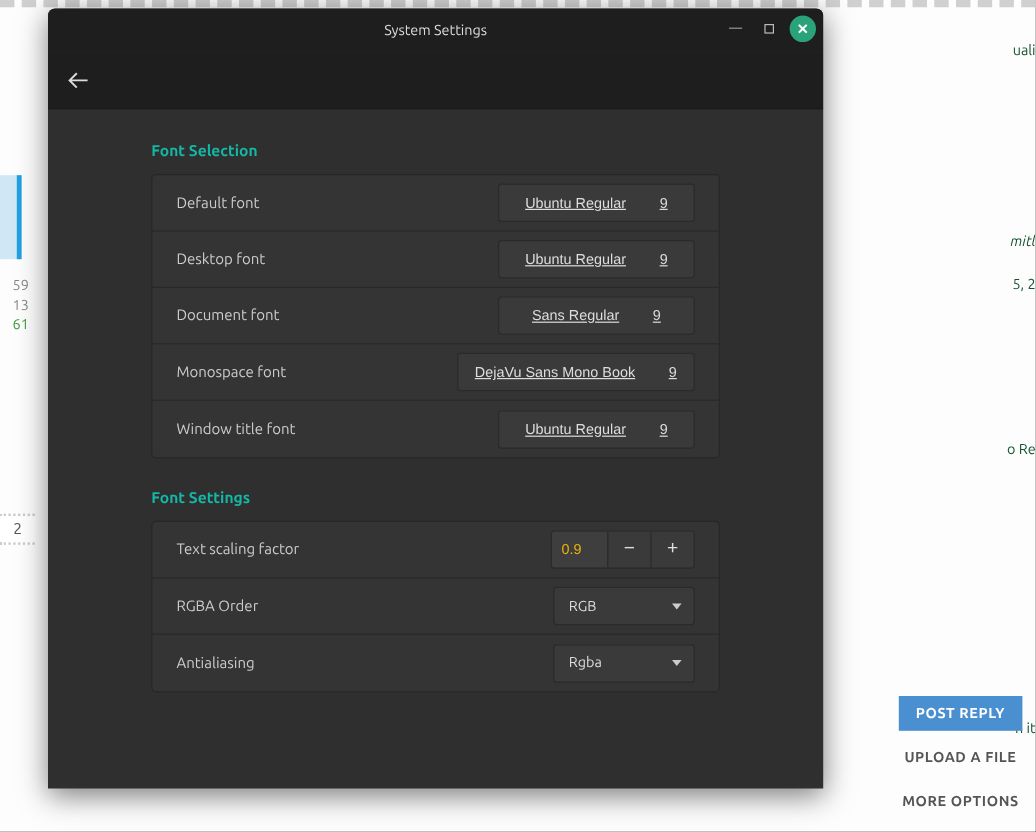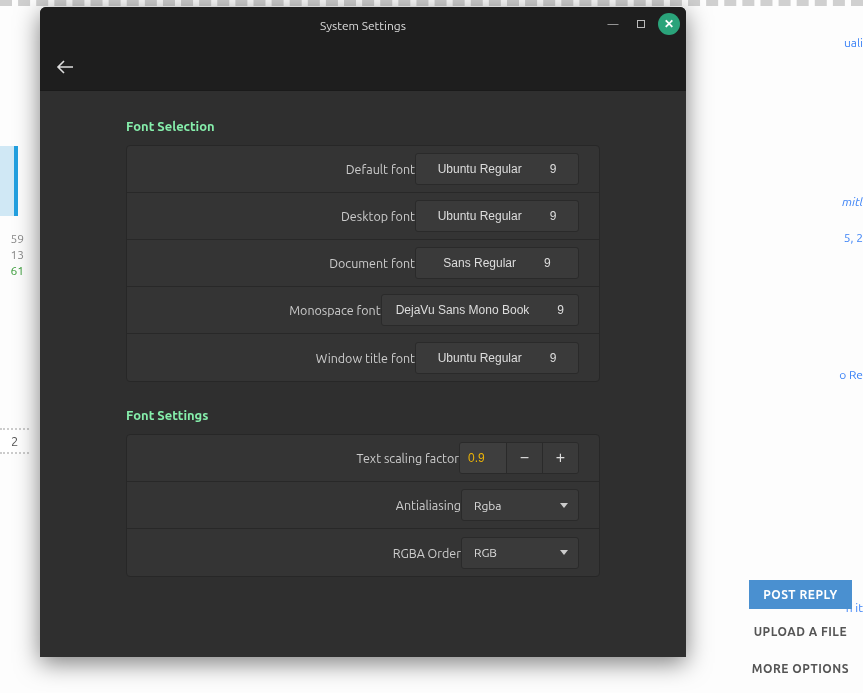--- a/index.html
+++ b/index.html
@@ -51,21 +51,21 @@
       padding: 4px 8px;
       background: #fff;
       border-top: 2px dotted #ccc;
       border-bottom: 2px dotted #ccc;
       color: #555;
       font-size: 13px;
     }
     .bg-right-text {
       position: absolute;
       right: 0;
-      color: #3b82f6;
+      color: #14532d;
       font-size: 12px;
       overflow: hidden;
       white-space: nowrap;
     }
     .bg-bottom-btns {
       position: absolute;
       bottom: 10px;
       right: 0;
       display: flex;
       gap: 8px;
@@ -147,36 +147,36 @@
       display: flex;
       align-items: center;
     }
 
     .content {
       flex: 1;
       overflow-y: auto;
       padding: 20px 86px 20px 86px;
     }
     .section-title {
-      color: #86efac;
+      color: #14b8a6;
       font-size: 13px;
       font-weight: 600;
       margin-bottom: 12px;
       margin-top: 8px;
     }
     .panel {
       background: #343434;
       border: 1px solid #272727;
       border-radius: 4px;
       margin-bottom: 26px;
     }
     .row {
       display: flex;
       align-items: center;
-      justify-content: flex-end;
+      justify-content: space-between;
       height: 47px;
       padding: 0 20px;
       border-bottom: 1px solid #282828;
     }
     .row:last-child { border-bottom: none; }
     .row-label {
       color: #cccccc;
       font-size: 12.5px;
     }
     .font-btn {
@@ -186,20 +186,21 @@
       padding: 0 14px;
       height: 32px;
       min-width: 164px;
       display: flex;
       align-items: center;
       justify-content: center;
       gap: 28px;
       color: #ddd;
       font-size: 12px;
       cursor: pointer;
+      text-decoration: underline;
     }
     .font-btn .size { font-size: 12px; }
     .spin-group {
       display: flex;
       border: 1px solid #2a2a2a;
       border-radius: 3px;
       overflow: hidden;
       height: 32px;
     }
     .spin-value {
@@ -349,31 +350,31 @@
               <span>−</span>
             </button>
           <button class="spin-btn">
               <span>+</span>
             </button>
         </div>
       </div>
 
 
       <div class="row">
+        <span class="row-label">RGBA Order</span>
+        <div class="dropdown">
+          <span>RGB</span>
+          <span class="caret"></span>
+        </div>
+      </div>
+
+      <div class="row">
         <span class="row-label">Antialiasing</span>
         <div class="dropdown">
           <span>Rgba</span>
           <span class="caret"></span>
         </div>
       </div>
 
-      <div class="row">
-        <span class="row-label">RGBA Order</span>
-        <div class="dropdown">
-          <span>RGB</span>
-          <span class="caret"></span>
-        </div>
-      </div>
-
     </div>
 
   </div>
 </div>
 
 </body></html>

